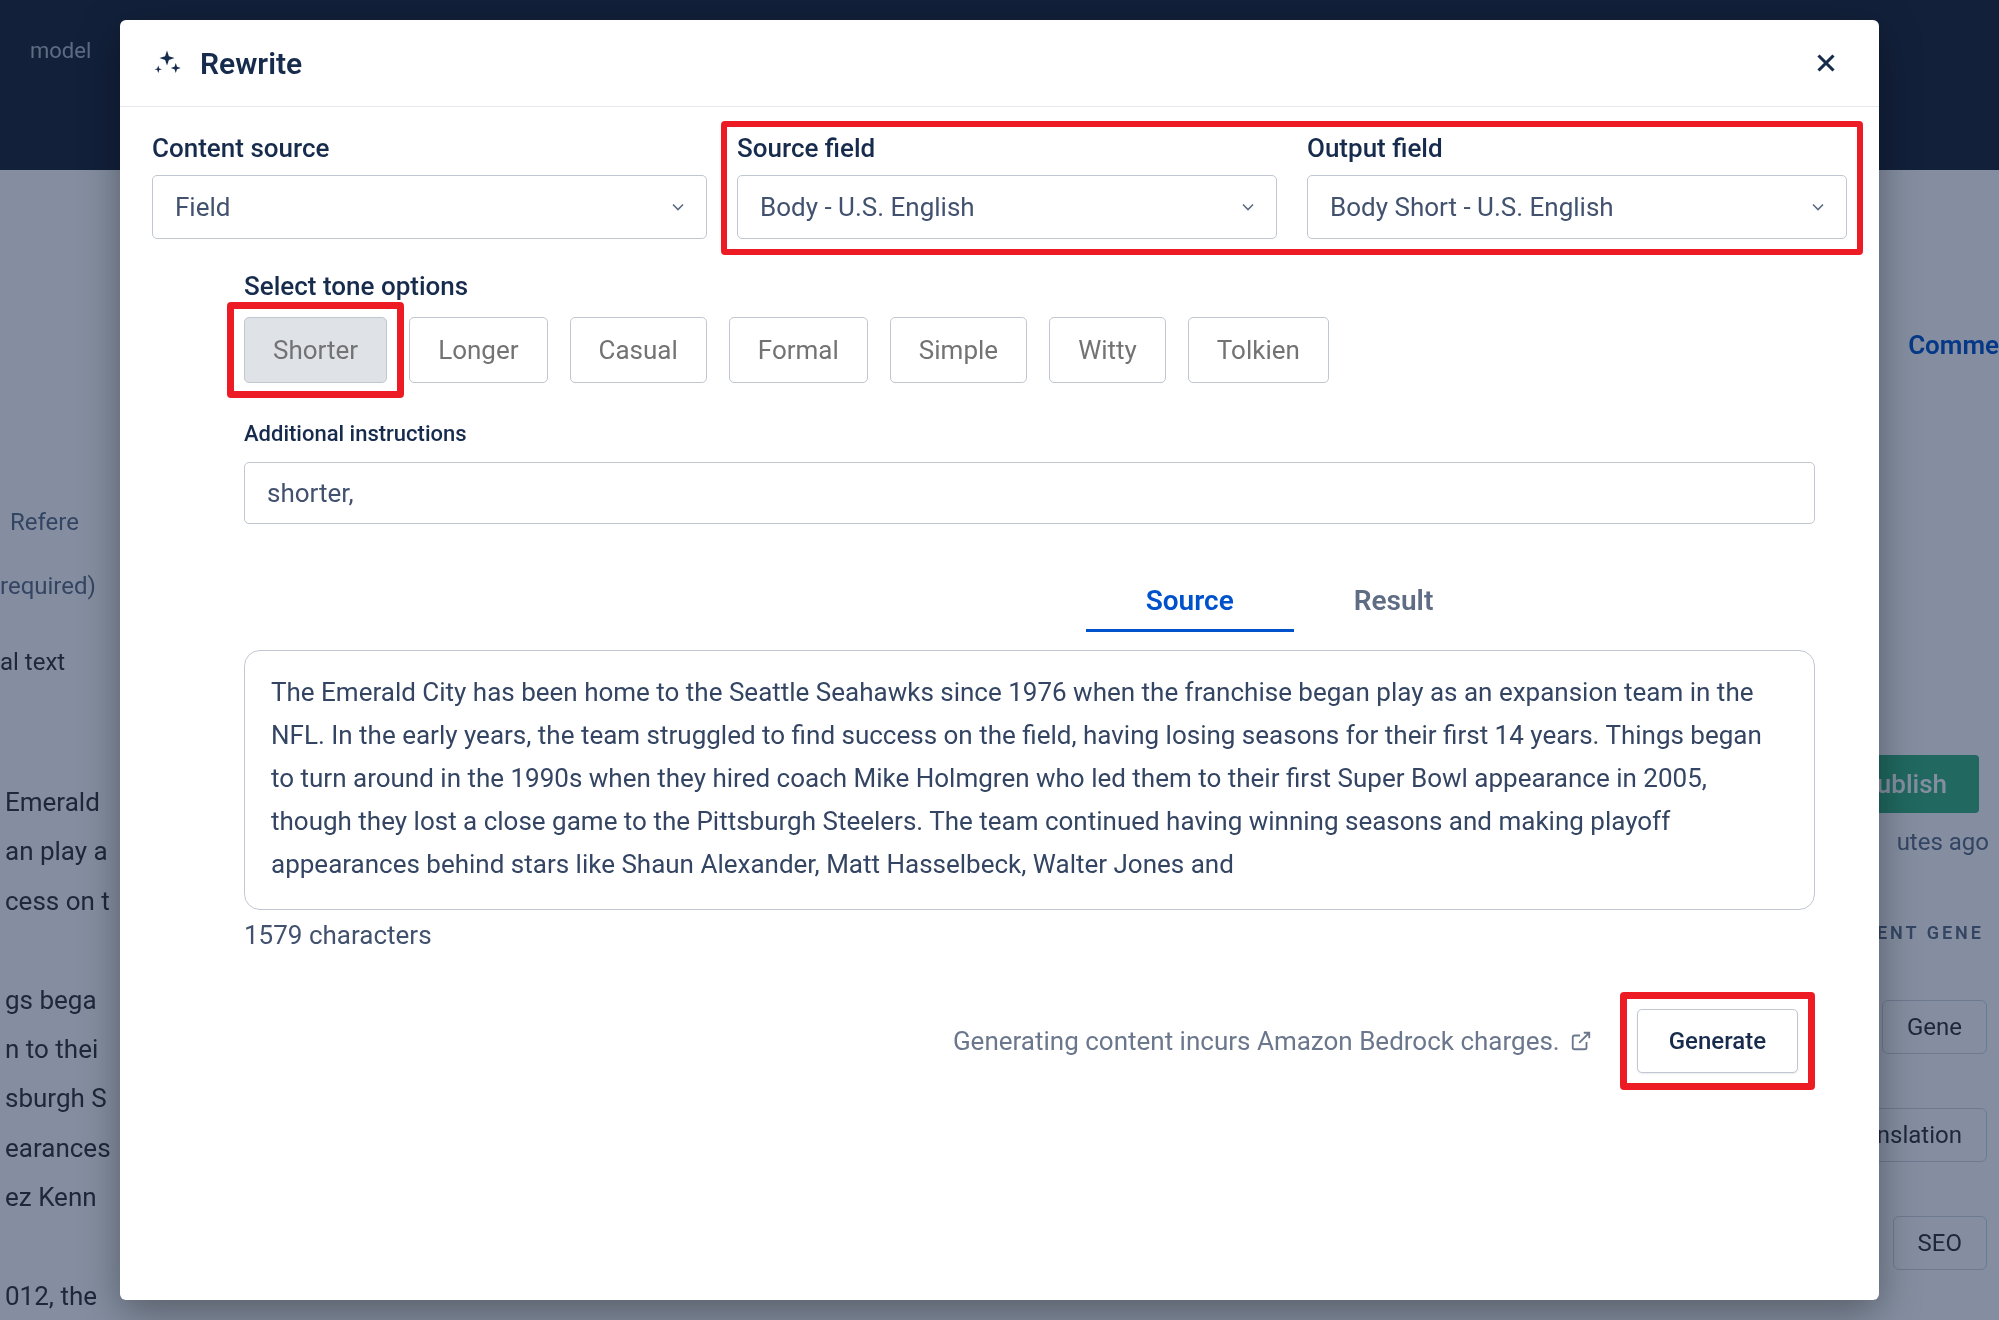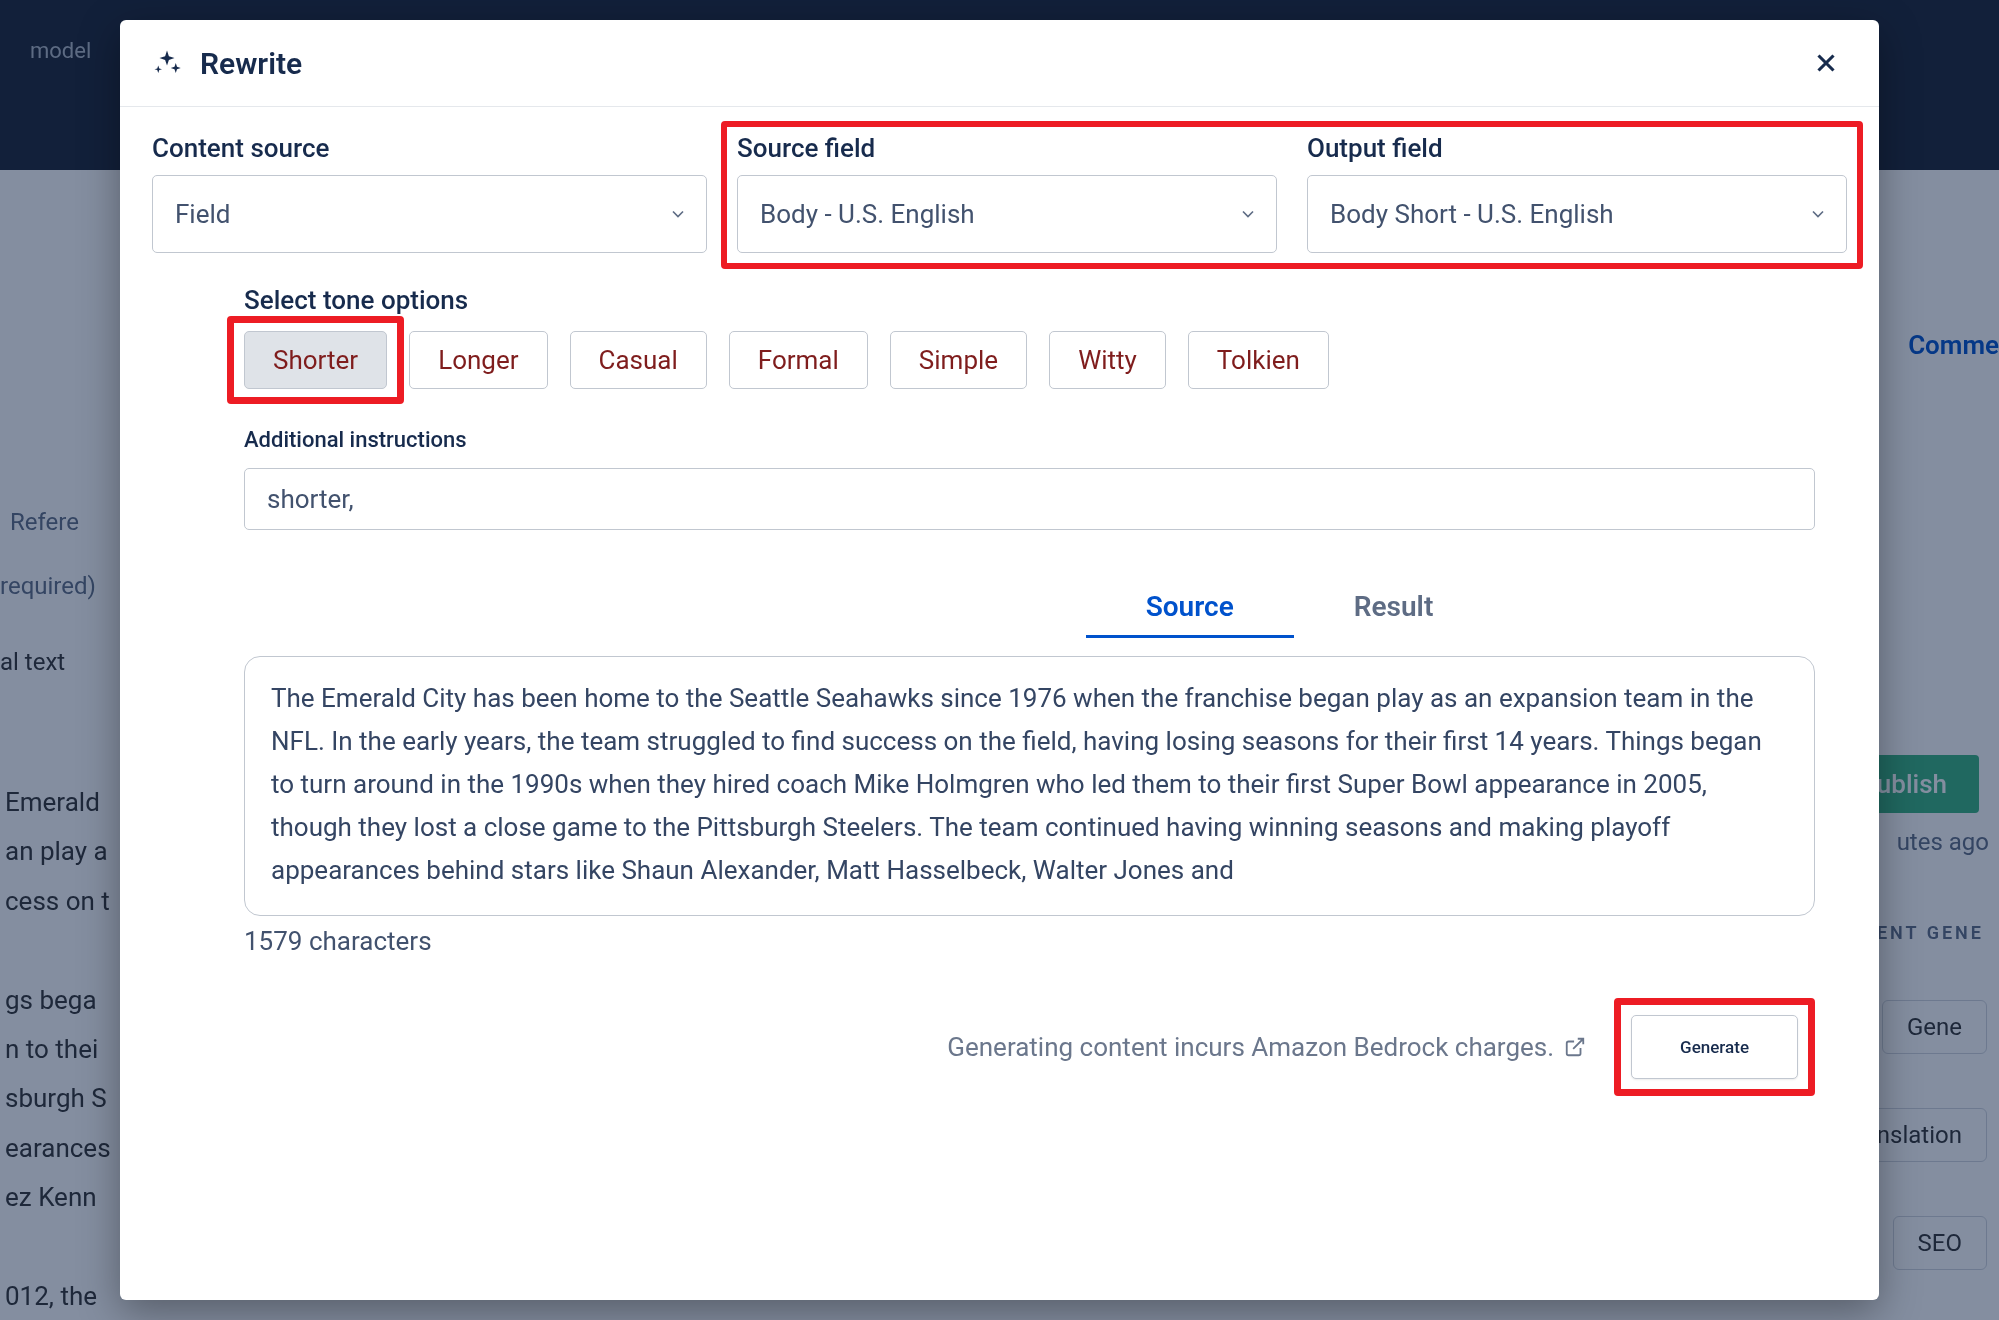--- a/index.html
+++ b/index.html
@@ -216,21 +216,21 @@
     .field-label {
       font-size: 26px;
       font-weight: 500;
       color: #172b4d;
     }
     
     .select-wrap {
       position: relative;
       border: 1px solid #c1c7d0;
       border-radius: 5px;
-      height: 78px;
+      height: 64px;
       display: flex;
       align-items: center;
       padding: 0 50px 0 22px;
       background: #fff;
       cursor: pointer;
     }
     
     .select-value {
       font-size: 26px;
       color: #42526e;
@@ -280,26 +280,26 @@
       border: 7px solid #ed1c24;
       border-radius: 4px;
       padding: 8px 10px;
       margin: -15px -17px;
     }
     
     .tone-chip {
       border: 1px solid #c1c7d0;
       background: #fff;
       border-radius: 5px;
-      height: 58px;
+      height: 66px;
       padding: 0 28px;
       display: flex;
       align-items: center;
       font-size: 26px;
-      color: #7f1d1d;
+      color: #737373;
       cursor: pointer;
     }
     
     .tone-chip.selected {
       background: #dfe3e8;
     }
     
     .addl-label {
       font-size: 22px;
       font-weight: 500;
@@ -387,22 +387,22 @@
       border-radius: 4px;
       padding: 10px;
     }
     
     .generate-btn {
       border: 1px solid #c1c7d0;
       background: #fff;
       box-shadow: 0 1px 2px rgba(0,0,0,0.08);
       border-radius: 5px;
       height: 64px;
-      padding: 0 48px;
-      font-size: 17px;
+      padding: 0 31px;
+      font-size: 24px;
       font-weight: 500;
       color: #172b4d;
       cursor: pointer;
       display: flex;
       align-items: center;
     }
   </style>
 </head>
 <body>
 

